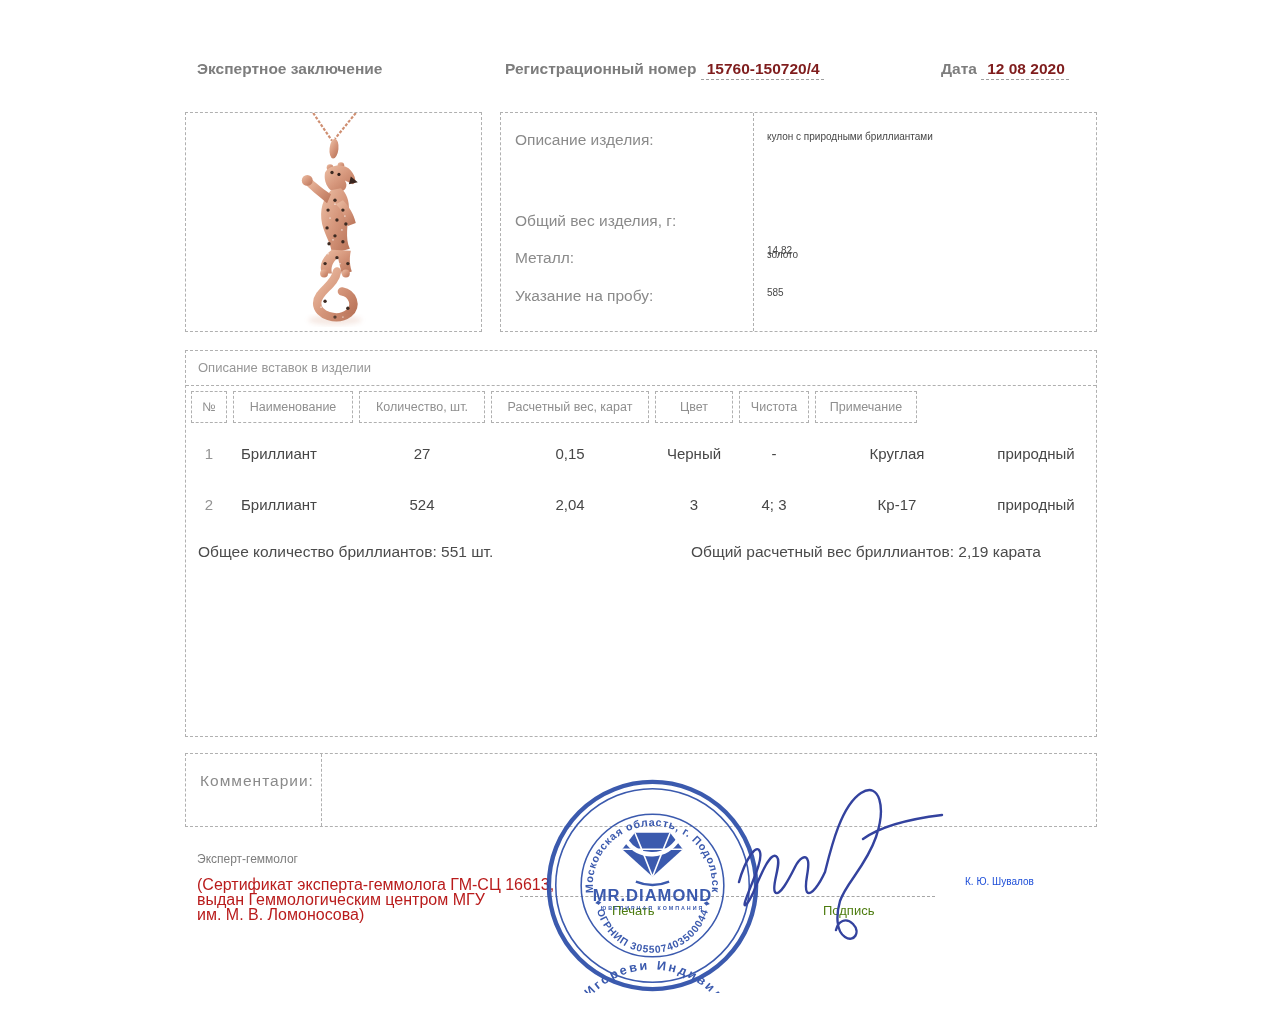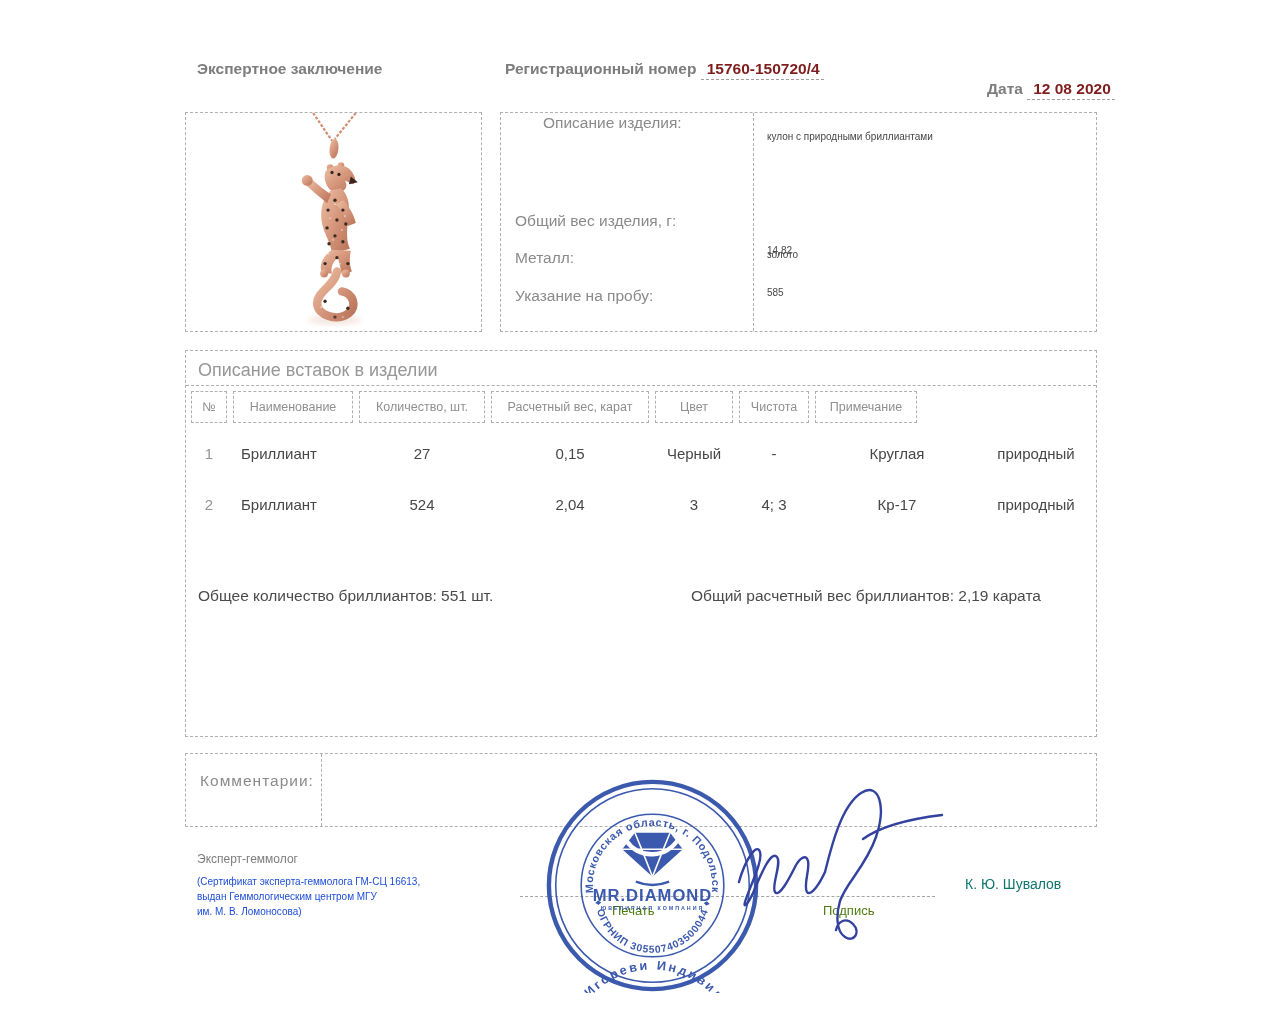--- a/index.html
+++ b/index.html
@@ -17,53 +17,53 @@
   
   #photo-box{left:185px;top:112px;width:295px;height:218px;}
   
   #desc-box{left:500px;top:112px;width:595px;height:218px;}
   #desc-divider{left:252px;top:0;height:100%;border-left:1px dashed #b0b0b0;}
   .desc-row-label{left:14px;}
   .desc-row-value{left:266px;}
   
   #inserts-box{left:185px;top:350px;width:910px;height:385px;}
   #inserts-title{left:0;top:0;width:100%;height:35px;border-bottom:1px dashed #b0b0b0;box-sizing:border-box;}
-  #inserts-title span{position:absolute;left:12px;top:9px;font-size:18px;color:#979797;}
+  #inserts-title span{position:absolute;left:12px;top:9px;font-size:13px;color:#979797;}
   .thead-row{left:5px;top:40px;display:flex;gap:6px;}
   .th{border:1px dashed #b0b0b0;height:32px;display:flex;align-items:center;justify-content:center;
       font-size:12.5px;color:#8f8f8f;box-sizing:border-box;text-align:center;}
   .trow{left:5px;display:flex;gap:6px;}
   .td{height:24px;display:flex;align-items:center;justify-content:center;font-size:15px;color:#474747;box-sizing:border-box;}
   .td.num{color:#949494;}
   .td.name{justify-content:flex-start;padding-left:8px;}
   .c0{width:36px;}.c1{width:120px;}.c2{width:126px;}.c3{width:158px;}
   .c4{width:78px;}.c5{width:70px;}.c6{width:164px;}.c7{width:102px;}
-  .summary{font-size:15.5px;color:#4b4b4b;margin-top:44px;}
+  .summary{font-size:15.5px;color:#4b4b4b;}
   
   #comments-box{left:185px;top:753px;width:910px;height:72px;}
   #comments-cell{left:0;top:0;width:135px;height:100%;border-right:1px dashed #b0b0b0;}
   #comments-cell span{position:absolute;left:14px;top:18px;font-size:15.5px;color:#8a8a8a;letter-spacing:1px;}
   
   .expert-title{left:197px;top:852px;font-size:12px;color:#7d7d7d;}
-  .cert{left:197px;font-size:10px;color:#1d4ed8;}
+  .cert{left:197px;font-size:16px;color:#b91c1c;}
   #sign-line{left:520px;top:896px;width:415px;border-top:1.5px dashed #a5a5a5;}
   .small-cap{font-size:13px;color:#4d7c0f;}
-  #expert-name{left:965px;top:876px;font-size:14px;color:#0f766e;}
+  #expert-name{left:965px;top:876px;font-size:10px;color:#1d4ed8;}
 </style>
 </head>
 <body>
 
 <div>
 
   <div class="abs hdr" style="left:197px;">Экспертное заключение</div>
   <div class="abs hdr" style="left:505px;">
     <span>Регистрационный номер</span>
     <span class="uval">15760-150720/4</span>
   </div>
-  <div class="abs hdr" style="left:987px;margin-top:20px;">
+  <div class="abs hdr" style="left:941px;">
     <span>Дата</span>
     <span class="uval">12 08 2020</span>
   </div>
 
   <div class="abs dashedbox" id="photo-box">
     <svg viewBox="0 0 295 218" width="293" height="216">
       <defs>
         <linearGradient id="gold" x1="0" y1="0" x2="1" y2="1">
           <stop offset="0" stop-color="#edc0a6"></stop>
           <stop offset="0.5" stop-color="#d6977c"></stop>
@@ -128,21 +128,21 @@
       </g>
 
       <g opacity="0.22" filter="url(#soft)">
         <ellipse cx="150" cy="209" rx="27" ry="5" fill="#d49a80"></ellipse>
       </g>
     </svg>
   </div>
 
   <div class="abs dashedbox" id="desc-box">
     <div class="abs" id="desc-divider"></div>
-    <div class="abs lbl desc-row-label" style="top:1px;margin-left:28px;">Описание изделия:</div>
+    <div class="abs lbl desc-row-label" style="top:18px;">Описание изделия:</div>
     <div class="abs val desc-row-value" style="top:18px;">кулон с природными бриллиантами</div>
     <div class="abs lbl desc-row-label" style="top:99px;">Общий вес изделия, г:</div>
     <div class="abs val desc-row-value" style="top:99px;margin-top:33px;">14,82</div>
     <div class="abs lbl desc-row-label" style="top:136px;">Металл:</div>
     <div class="abs val desc-row-value" style="top:136px;">золото</div>
     <div class="abs lbl desc-row-label" style="top:174px;">Указание на пробу:</div>
     <div class="abs val desc-row-value" style="top:174px;">585</div>
   </div>
 
   <div class="abs dashedbox" id="inserts-box">

